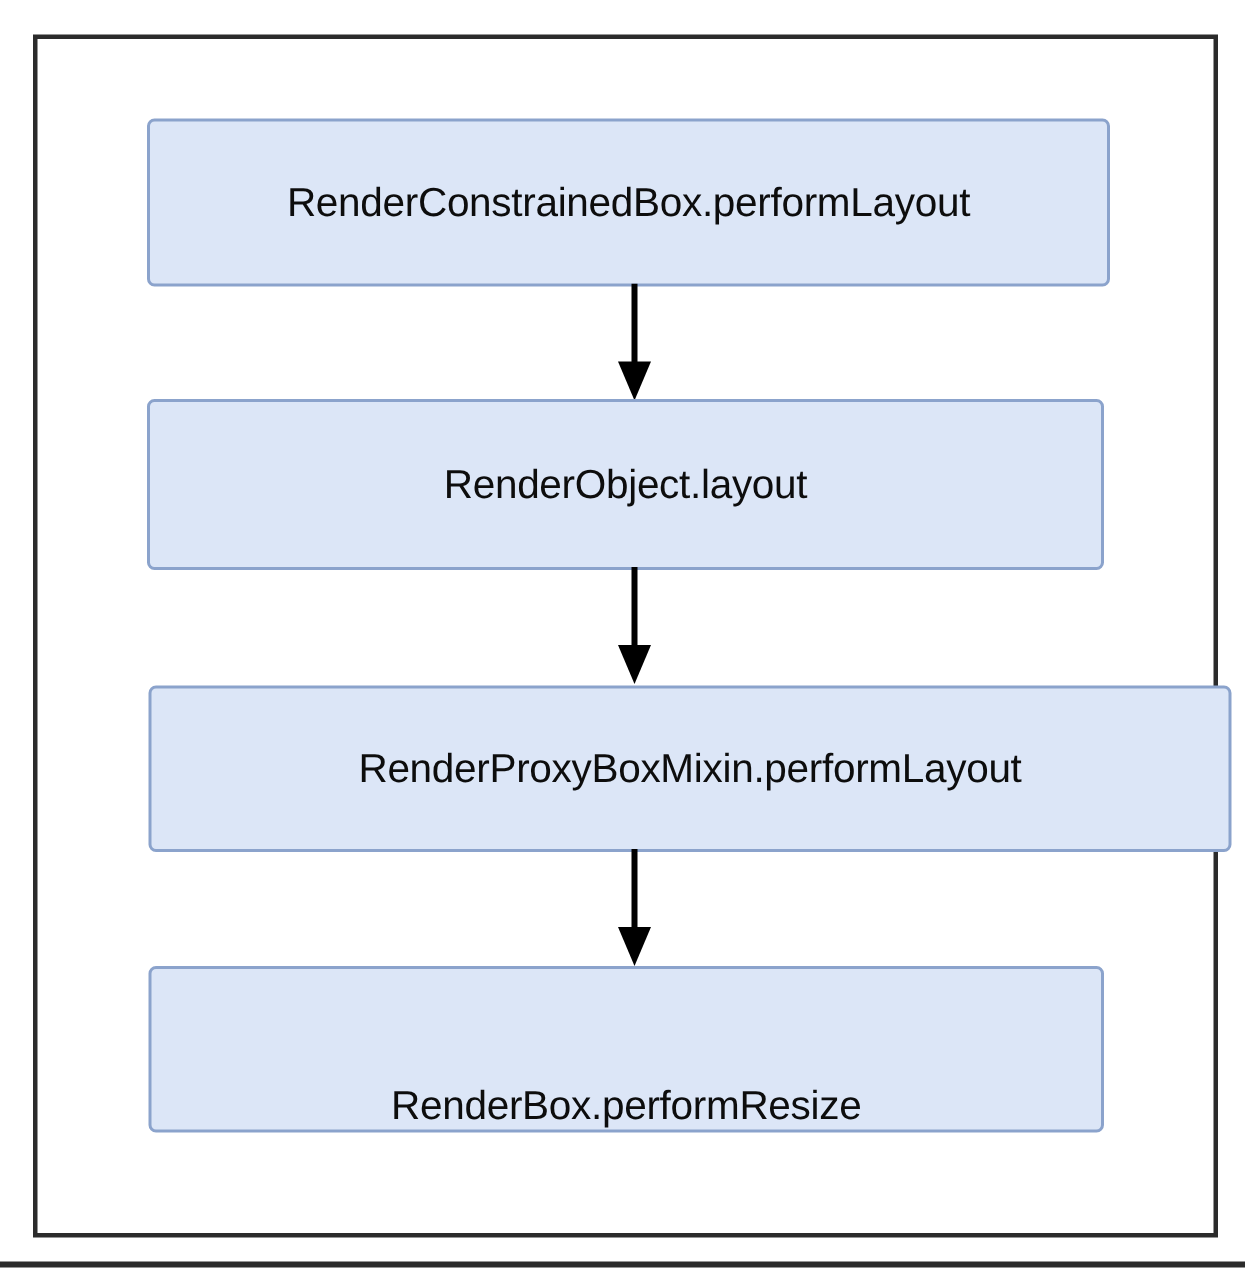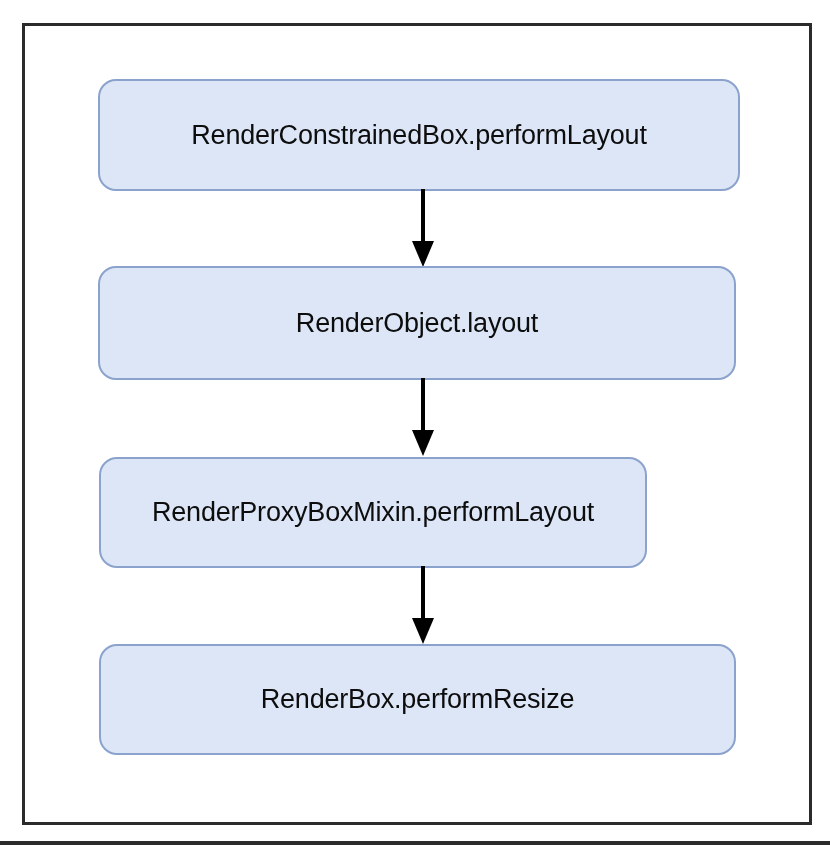--- a/index.html
+++ b/index.html
@@ -34,37 +34,37 @@
     top: 0;
     width: 100%;
     height: 100%;
   }
 
   .node-box {
     position: absolute;
     box-sizing: border-box;
     background: #dce6f7;
     border: 2px solid #8ba3cc;
-    border-radius: 18px;
+    border-radius: 5px;
     display: flex;
     align-items: center;
     justify-content: center;
     color: #0d0d0d;
     font-size: 27px;
     font-family: "Liberation Sans", sans-serif;
     font-weight: 400;
     letter-spacing: -0.2px;
     white-space: nowrap;
   }
 
   
   #node-1 { left: 73px;  top: 53px;  width: 642px; height: 112px; }
   #node-2 { left: 73px;  top: 240px; width: 638px; height: 114px; }
-  #node-3 { left: 74px;  top: 431px; width: 548px; height: 111px; }
-  #node-4 { left: 74px;  top: 618px; width: 637px; height: 111px; }
+  #node-3 { left: 74px;  top: 431px; width: 722px; height: 111px; }
+  #node-4 { left: 74px;  top: 618px; width: 637px; height: 111px; align-items: flex-end; }
 
   
   .arrow {
     position: absolute;
     left: 386px;
     width: 24px;
     height: 78px;
   }
   #arrow-1 { top: 163px; }
   #arrow-2 { top: 352px; }

